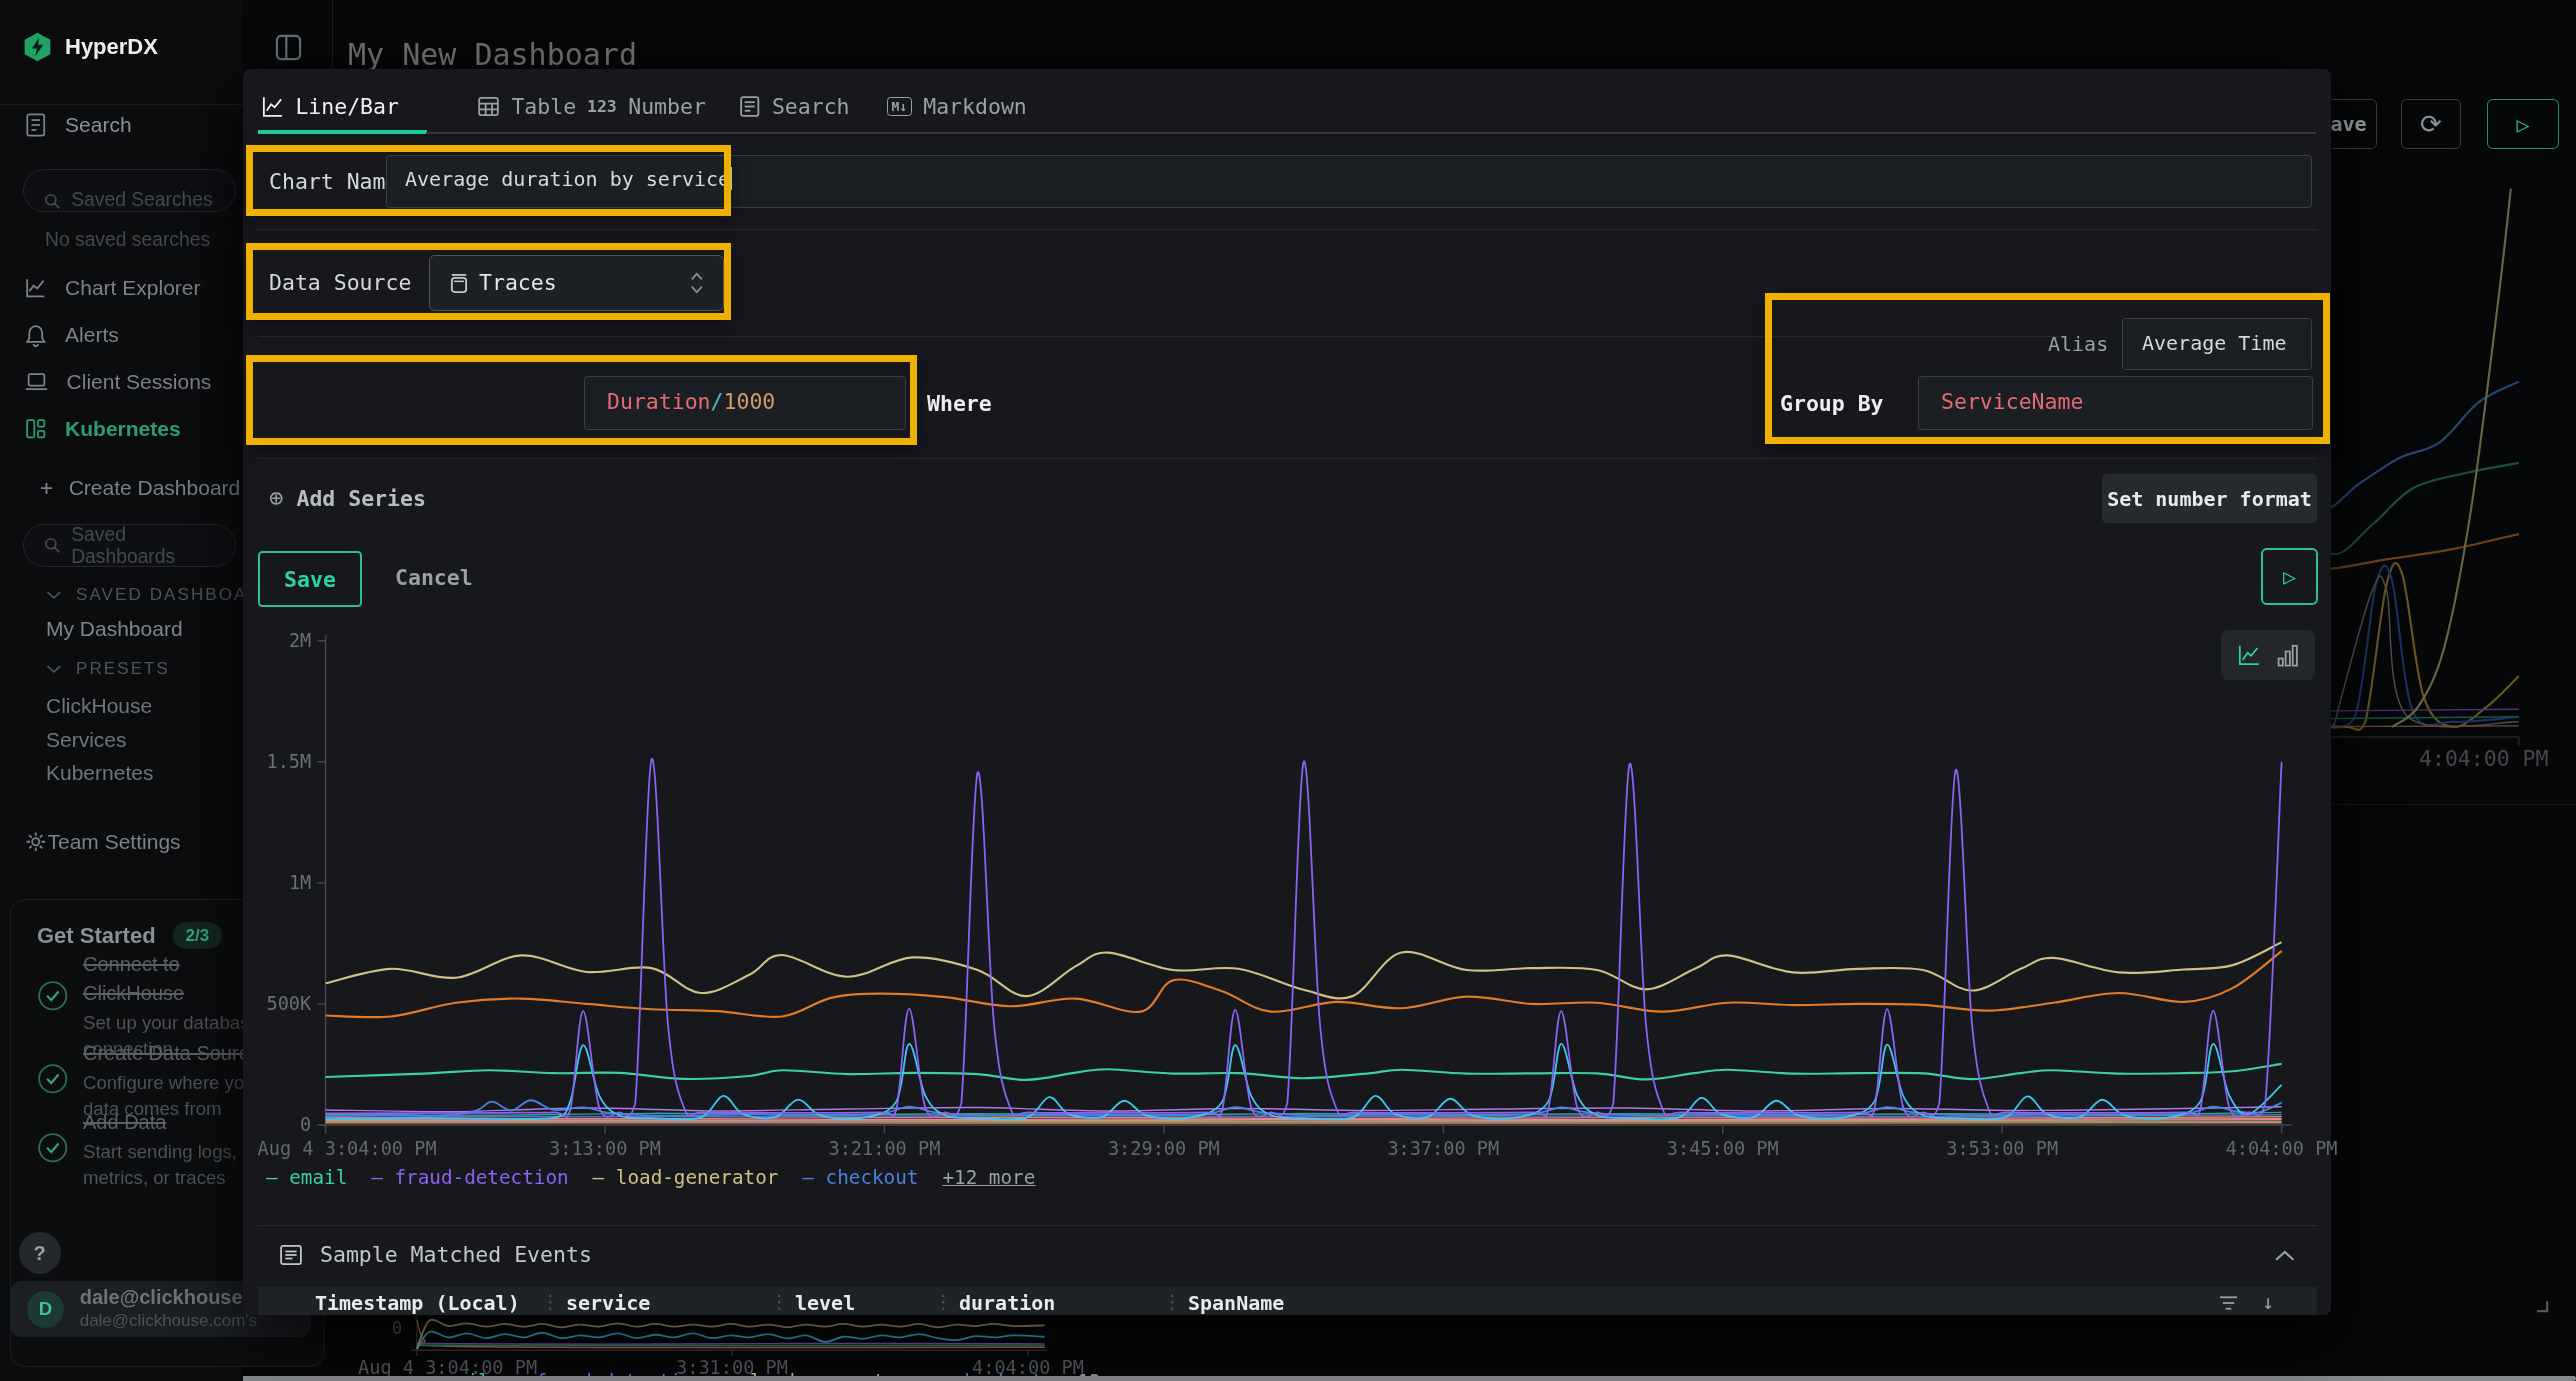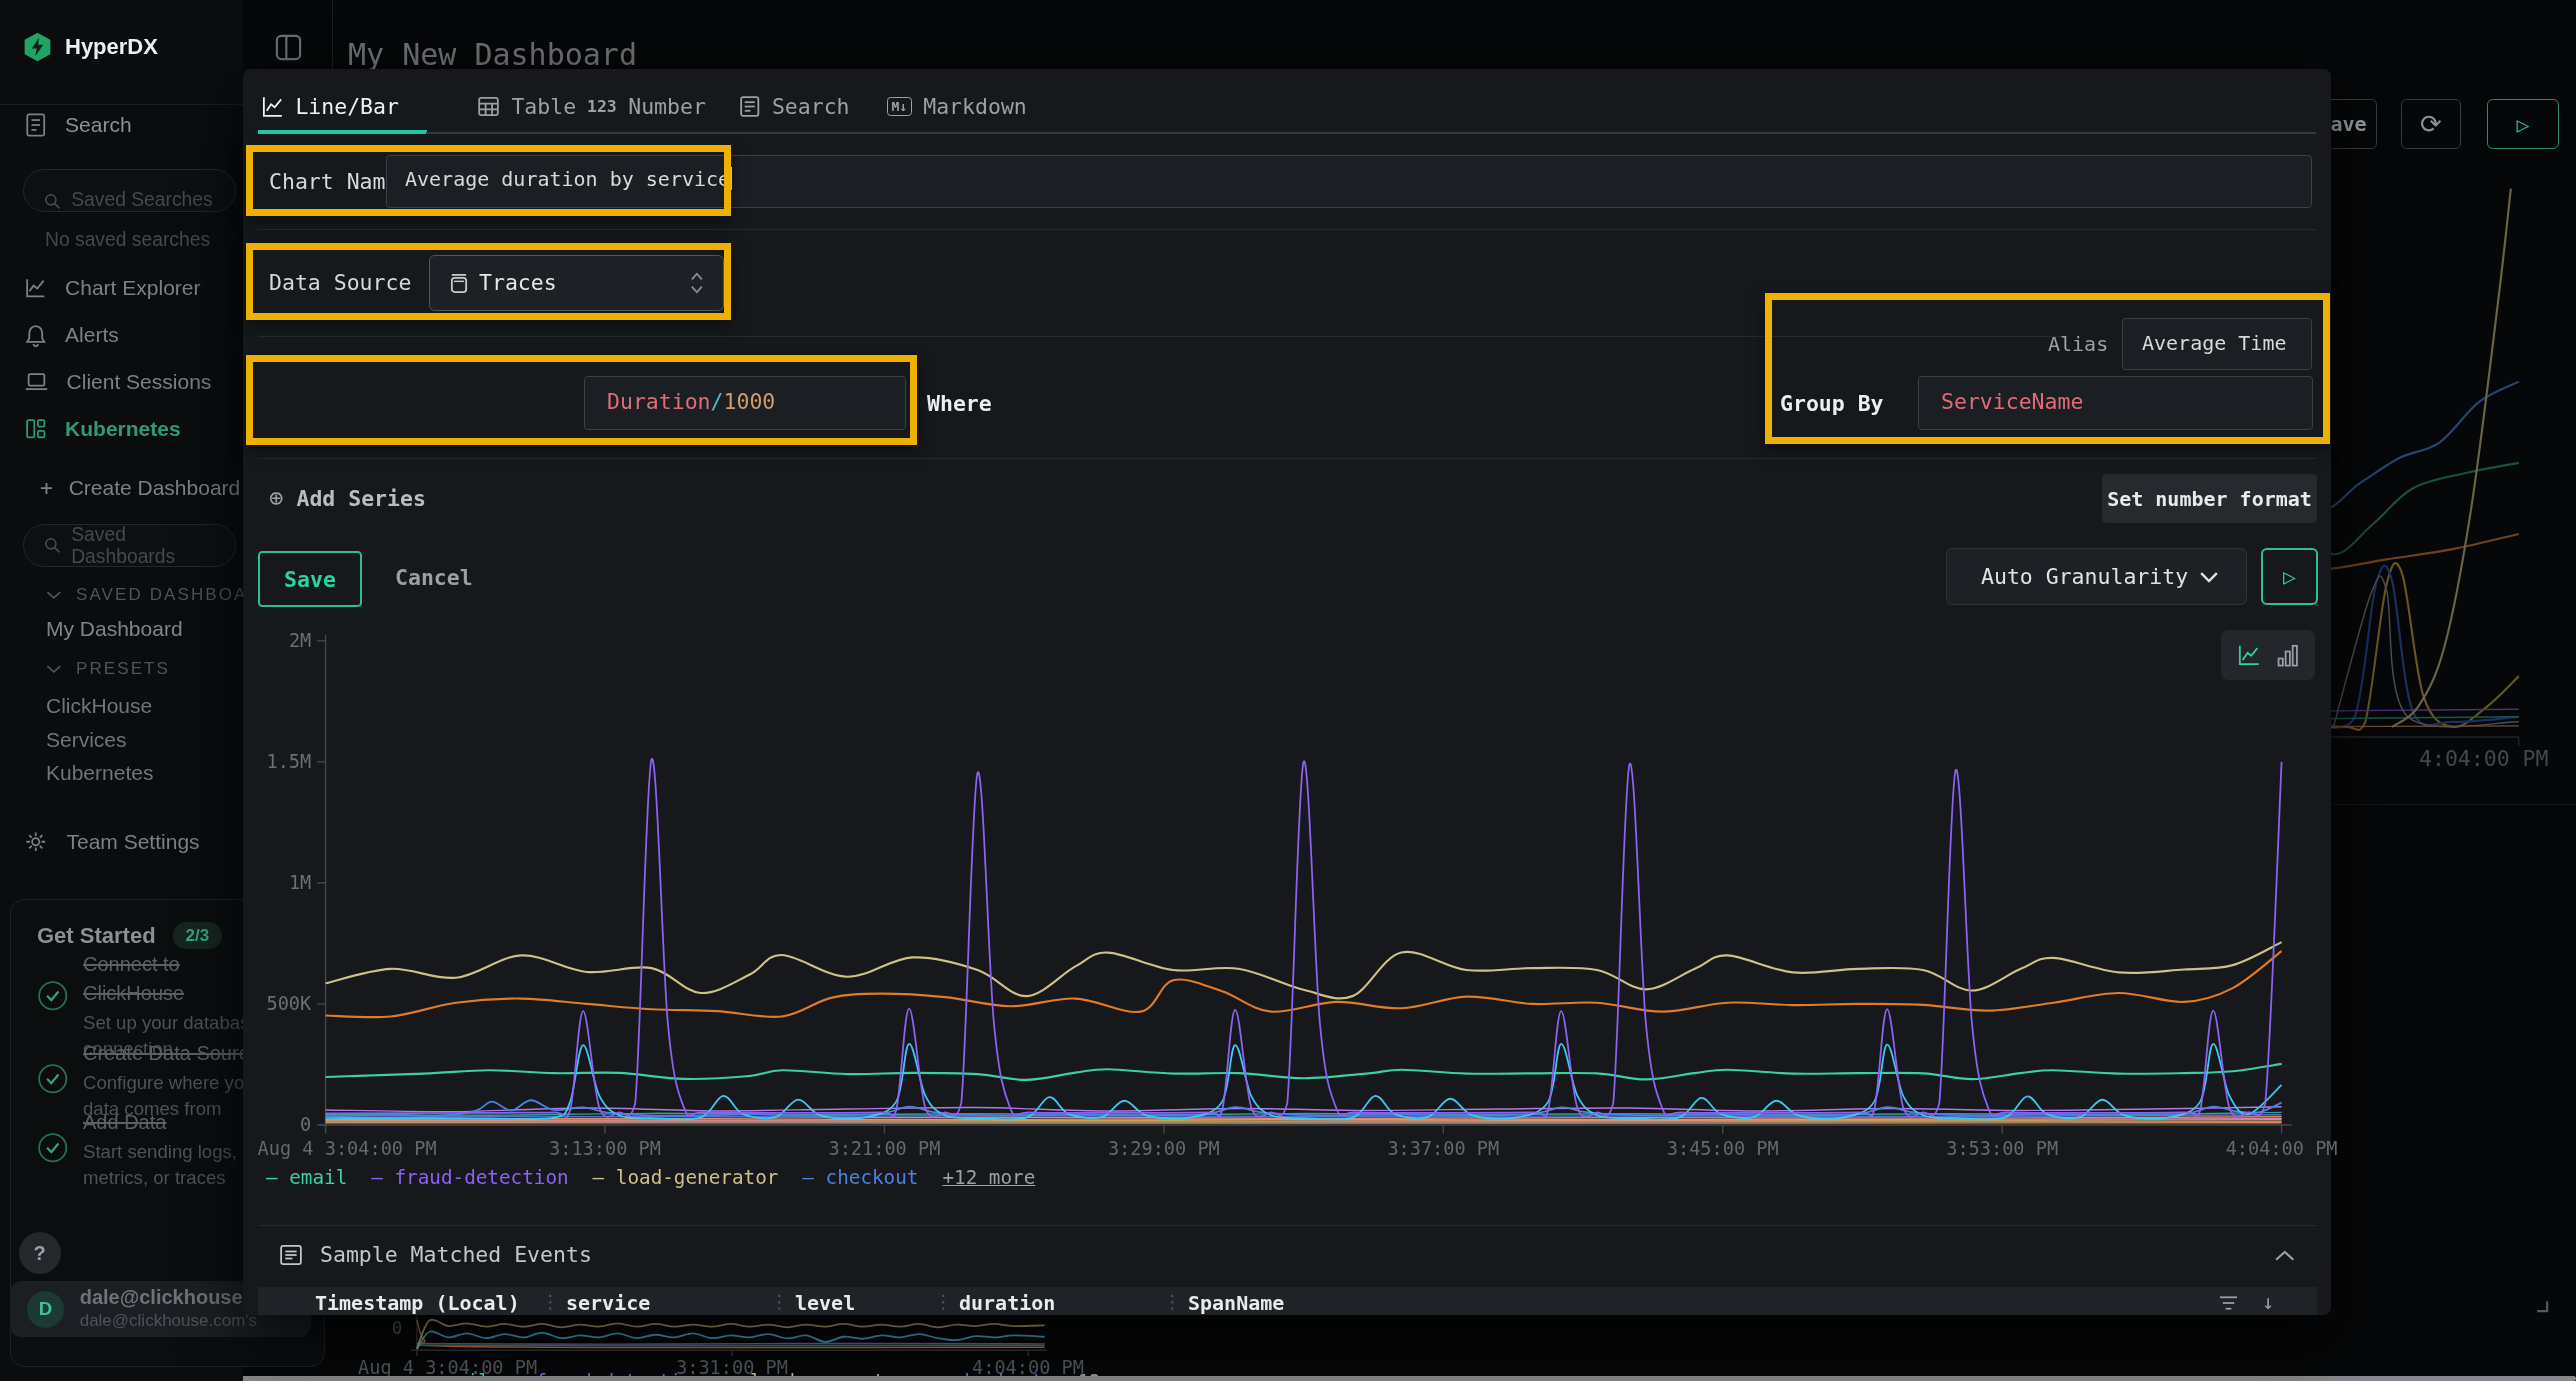--- a/index.html
+++ b/index.html
@@ -185,21 +185,21 @@
     <div class="abs" style="left:46px;top:659px;display:flex;align-items:center;gap:14.3px;">
       <svg width="15.7" height="10" viewBox="0 0 22 14">
         <polyline points="2,3 11,11 20,3" fill="none" stroke="#4e545b" stroke-width="2.5"></polyline>
       </svg>
       <span class="sec-head">PRESETS</span>
     </div>
     <div class="abs" style="left:46px;top:694px;font-size:21px;color:#70757b;">ClickHouse</div>
     <div class="abs" style="left:46px;top:728px;font-size:21px;color:#70757b;">Services</div>
     <div class="abs" style="left:46px;top:761px;font-size:21px;color:#70757b;">Kubernetes</div>
 
-    <div class="abs" style="left:25px;top:830px;display:flex;align-items:center;gap:20px;">
+    <div class="abs" style="left:25px;top:830px;display:flex;align-items:center;gap:1px;">
       <svg width="21.5" height="21.5" viewBox="0 0 30 30">
         <circle cx="15" cy="15" r="5" fill="none" stroke="#7c8187" stroke-width="2.5"></circle>
         <path d="M15 2 L15 7 M15 23 L15 28 M2 15 L7 15 M23 15 L28 15 M5.8 5.8 L9.3 9.3 M20.7 20.7 L24.2 24.2 M24.2 5.8 L20.7 9.3 M9.3 20.7 L5.8 24.2" stroke="#7c8187" stroke-width="2.5"></path>
       </svg>
       <span class="nav-label">Team Settings</span>
     </div>
 
     <div class="abs" style="left:10px;top:899px;width:315px;height:468px;background:#0b0d0f;border:1.4px solid #1e2124;border-radius:14.3px;box-sizing:border-box;"></div>
     <div class="abs" style="left:37px;top:922px;display:flex;align-items:center;gap:17px;">
       <span style="font-size:22px;font-weight:bold;color:#8b9096;">Get Started</span>
@@ -329,26 +329,20 @@
   </div>
   <div class="abs m mono" style="left:2102px;top:474px;width:215px;height:49px;background:#26292d;border-radius:4.3px;display:flex;align-items:center;justify-content:center;font-size:20px;font-weight:bold;color:#e8eaec;">
     <span>Set number format</span>
   </div>
 
   <div class="abs m mono" style="left:258px;top:551px;width:104px;height:56px;border:2.1px solid #2bbf93;border-radius:4.3px;box-sizing:border-box;display:flex;align-items:center;justify-content:center;font-size:21.5px;font-weight:bold;color:#2bd49e;">
     <span>Save</span>
   </div>
   <div class="abs m mono" style="left:395px;top:565px;font-size:21.5px;font-weight:bold;color:#9aa0a5;">
     <span>Cancel</span>
-  </div>
-  <div class="abs m" style="left:1946px;top:548px;width:301px;height:57px;background:#1d2025;border:1.4px solid #303439;border-radius:5.7px;box-sizing:border-box;">
-    <span class="abs mono" style="left:34px;top:15px;font-size:21.5px;color:#dfe2e5;">Auto Granularity</span>
-    <svg class="abs" style="left:252px;top:21.5px;" width="20" height="13" viewBox="0 0 28 18">
-      <polyline points="3,3 14,14 25,3" fill="none" stroke="#dfe2e5" stroke-width="3.5"></polyline>
-    </svg>
   </div>
   <div class="abs m" style="left:2261px;top:548px;width:57px;height:57px;border:2.1px solid #2bbf93;border-radius:5.7px;box-sizing:border-box;display:flex;align-items:center;justify-content:center;">
     <span class="mono" style="font-size:21.5px;color:#2bd49e;">▷</span>
   </div>
 
   <div class="abs m" style="left:2221px;top:630px;width:94px;height:50px;background:#23262b;border-radius:7.2px;display:flex;align-items:center;justify-content:center;gap:15.7px;">
     <svg width="24" height="24" viewBox="0 0 34 34">
       <polyline points="4,4 4,30 31,30" fill="none" stroke="#2bd49e" stroke-width="2.5"></polyline>
       <polyline points="8,24 15,14 20,18 29,7" fill="none" stroke="#2bd49e" stroke-width="2.5"></polyline>
     </svg>

